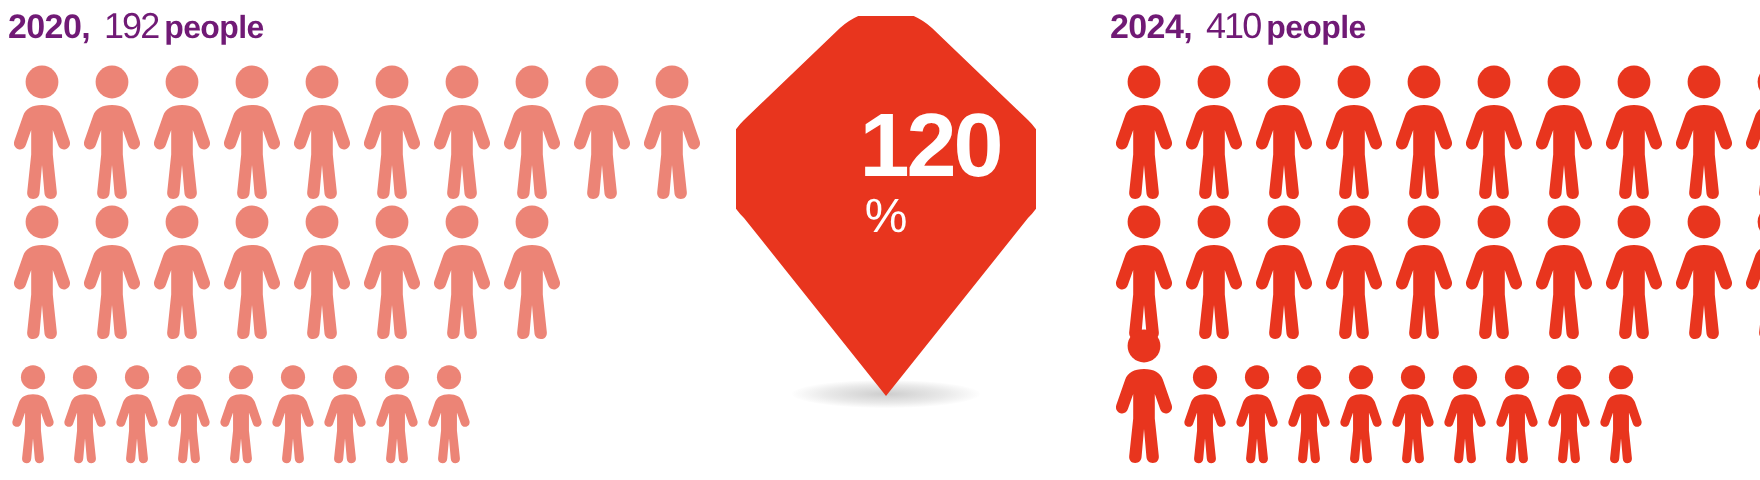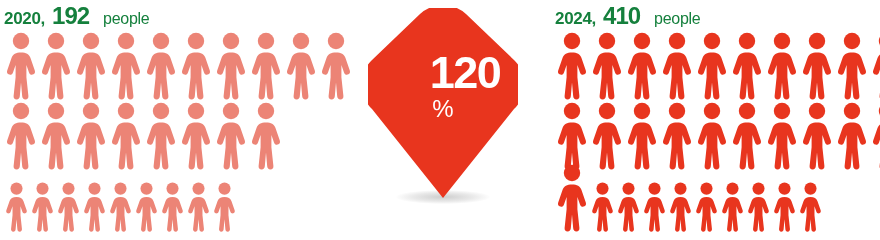--- a/index.html
+++ b/index.html
@@ -24,38 +24,38 @@
   #group-left  { left: 4px;   width: 350px; }
   #group-right { left: 555px; width: 340px; }
 
   .group-label {
     white-space: nowrap;
     line-height: 1;
     padding-top: 4px;
     height: 26px;
     display: flex;
     align-items: baseline;
-    color: #15803d;
+    color: #701a75;
   }
   .label-year {
     font-size: 17px;
     font-weight: bold;
     letter-spacing: -0.3px;
   }
   .label-count {
-    font-size: 24px;
-    font-weight: bold;
+    font-size: 18px;
+    font-weight: normal;
     letter-spacing: -1px;
     margin-left: 7px;
   }
   .label-unit {
     font-size: 16px;
-    font-weight: normal;
+    font-weight: bold;
     letter-spacing: -0.3px;
-    margin-left: 14px;
+    margin-left: 3px;
     text-align: center;
   }
 
   .rows { position: relative; }
   .row {
     display: flex;
     align-items: flex-end;
     height: 70px;
   }
   .row.row-small { height: 62px; }

